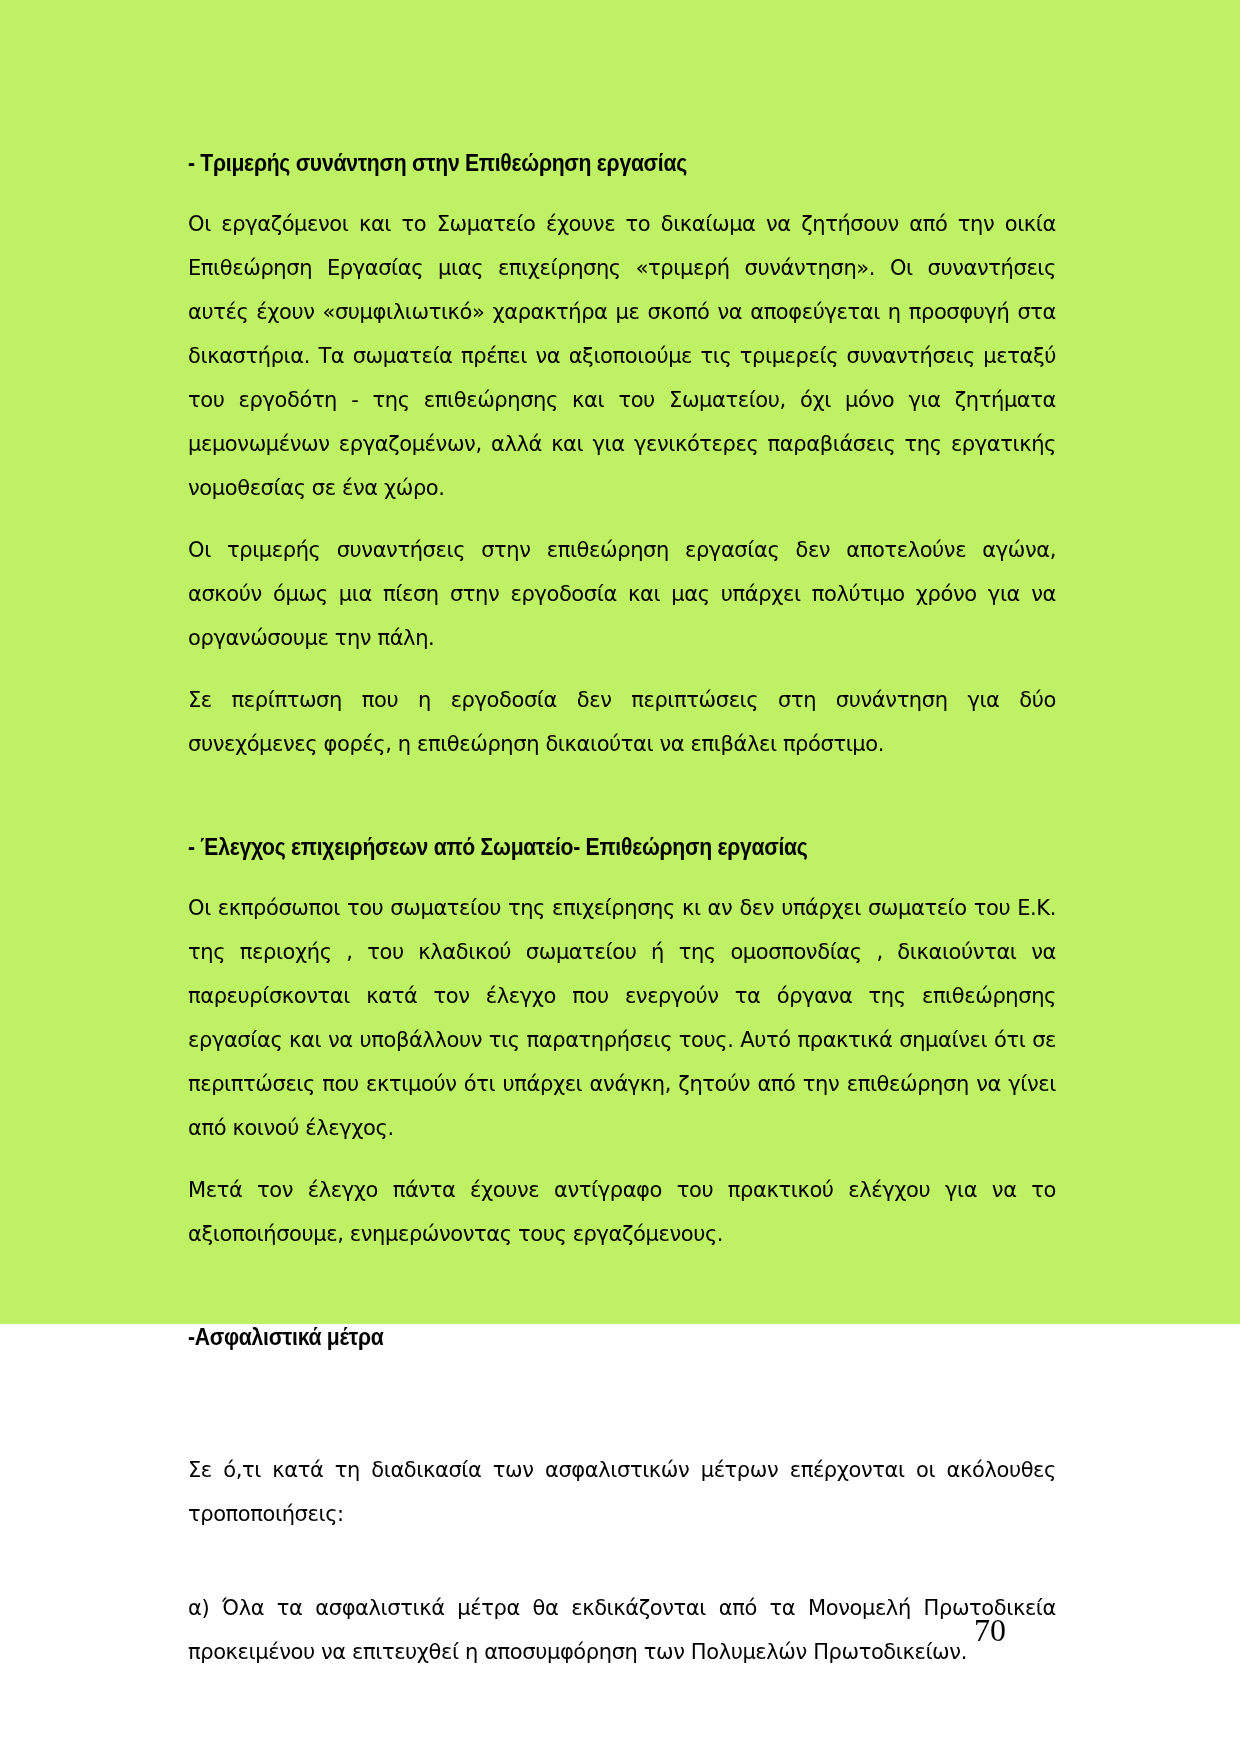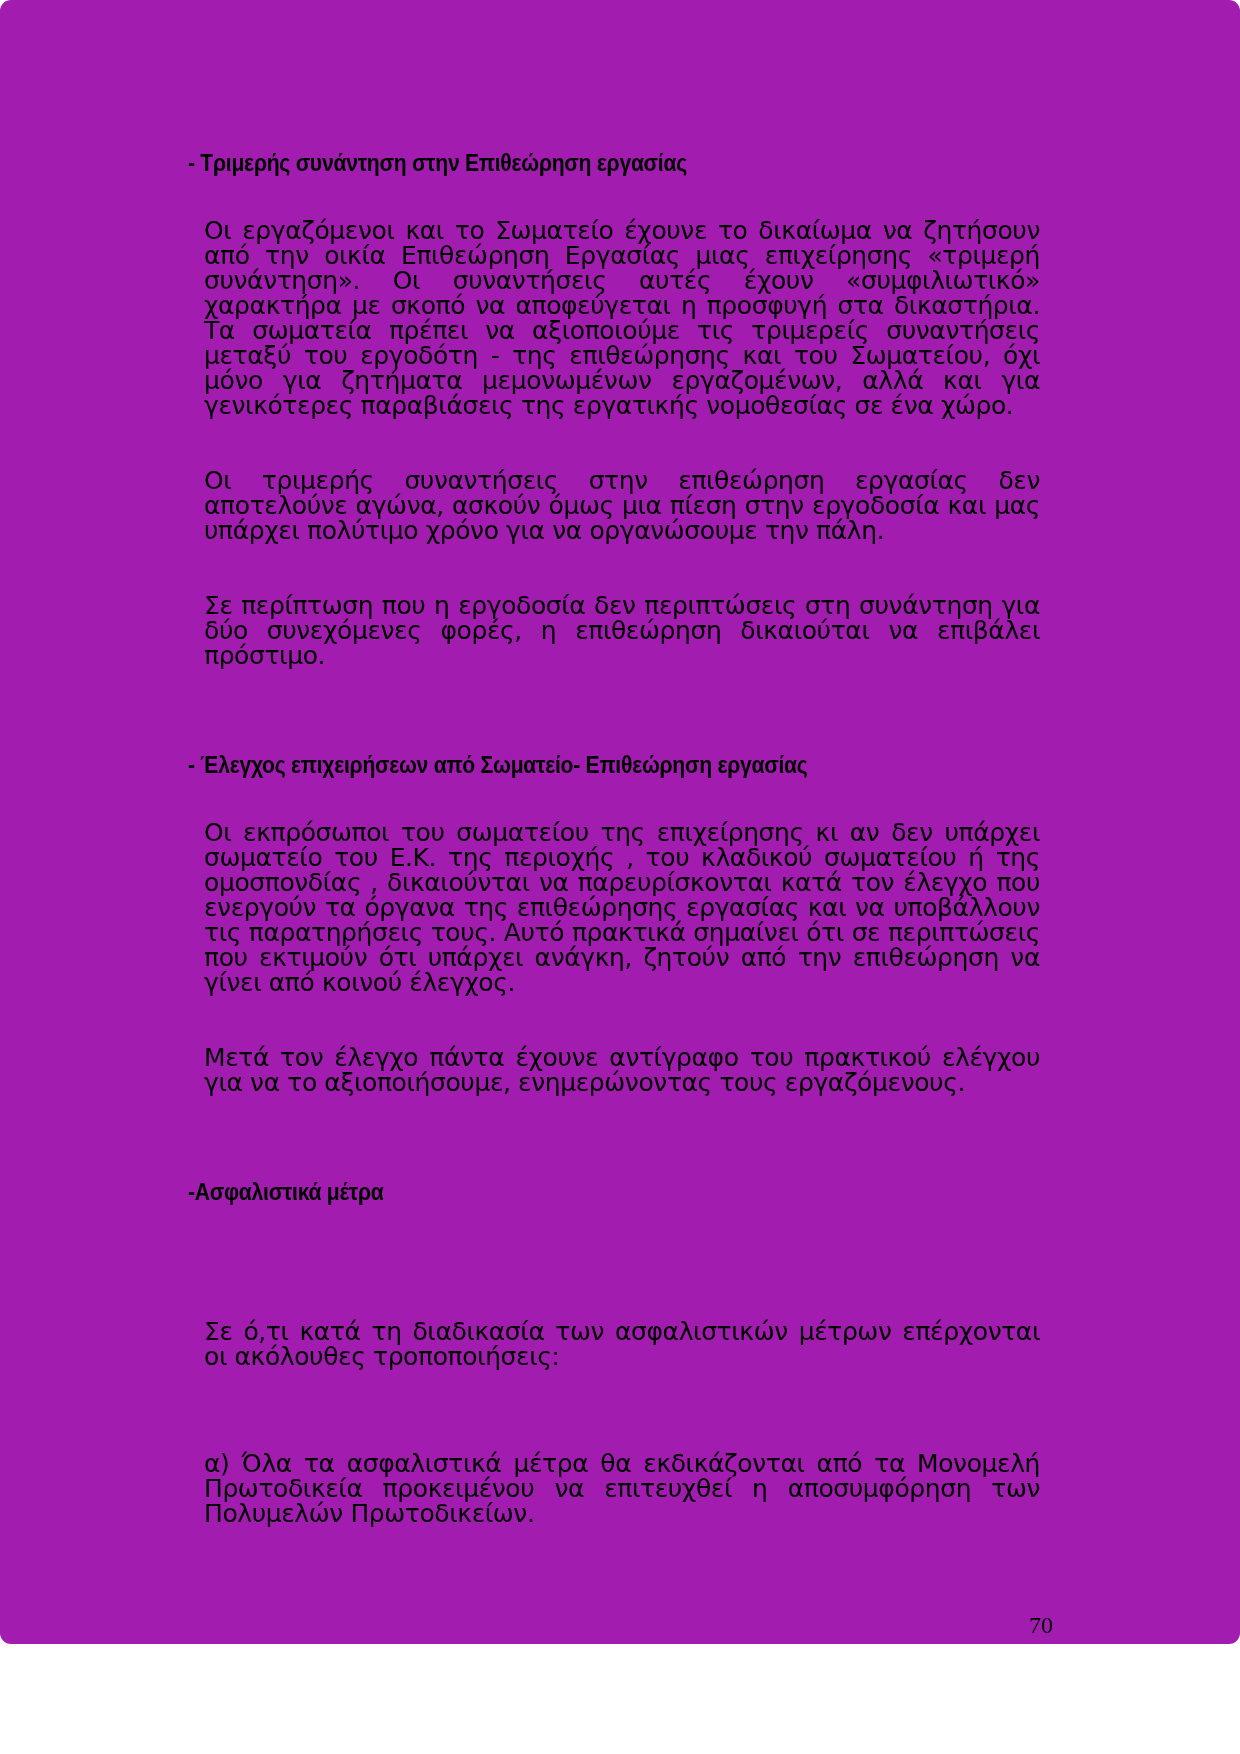--- a/index.html
+++ b/index.html
@@ -1,45 +1,45 @@
 <!DOCTYPE html>
 <html><head>
   <meta charset="utf-8">
   <style>
     html, body { margin: 0; padding: 0; background: #ffffff; }
     body { width: 1240px; height: 1754px; position: relative; overflow: hidden; color: #000; }
-    .page { position: absolute; left: 0; top: 0; width: 1240px; height: 1644px; background: #a21caf; border-radius: 11px; }
+    .page { position: absolute; left: 0; top: 0; width: 1240px; height: 1324px; background: #bef264; }
     .content { position: absolute; left: 188px; top: 146px; width: 868px; }
     .heading {
       font-family: "Liberation Sans", sans-serif;
       font-weight: bold;
       font-size: 23px;
       letter-spacing: -0.3px;
       margin: 0;
       line-height: 34px;
       transform: scaleX(0.92);
       transform-origin: left center;
       white-space: nowrap;
     }
     .para {
       font-family: "DejaVu Sans", sans-serif;
-      font-size: 25px;
-      line-height: 25px;
+      font-size: 21px;
+      line-height: 44px;
       text-align: justify;
-      margin: 16px;
+      margin: 0;
       letter-spacing: -0.4px;
     }
     .gap-h1 { height: 22px; }
     .gap-p { height: 18px; }
     .gap-section { height: 64px; }
     .gap-big { height: 76px; }
     .gap-list { height: 50px; }
     .page-number {
-      position: absolute; left: 1029px; top: 1612px;
-      font-family: "Liberation Serif", serif; font-size: 24px; text-align: center;
+      position: absolute; left: 974px; top: 1612px;
+      font-family: "Liberation Serif", serif; font-size: 32px; text-align: center;
     }
   </style>
 </head>
 <body>
 
 <div class="page">
   <div class="content">
 
     <h2 class="heading">- Τριμερής συνάντηση στην Επιθεώρηση εργασίας</h2>
     <div class="gap-h1"></div>

